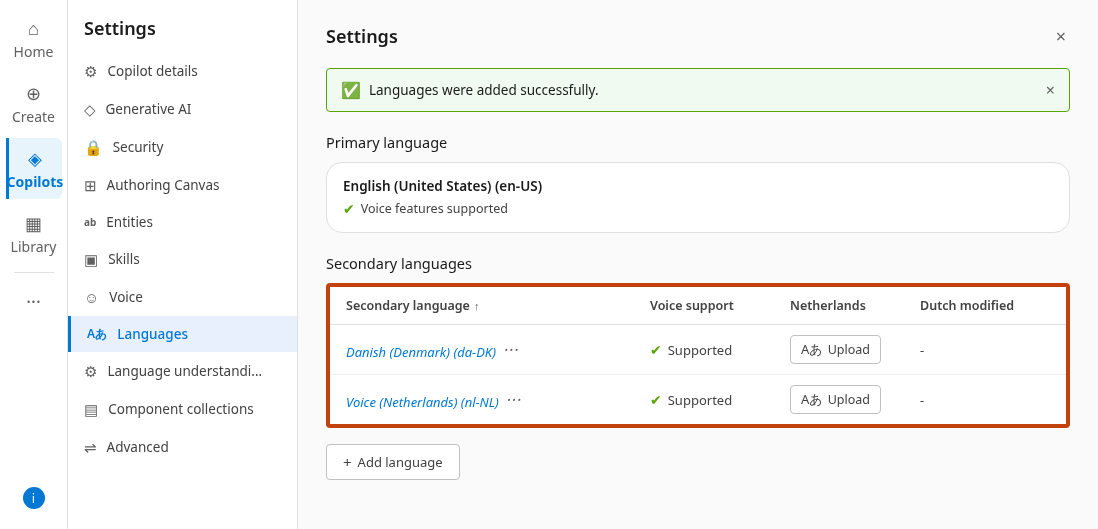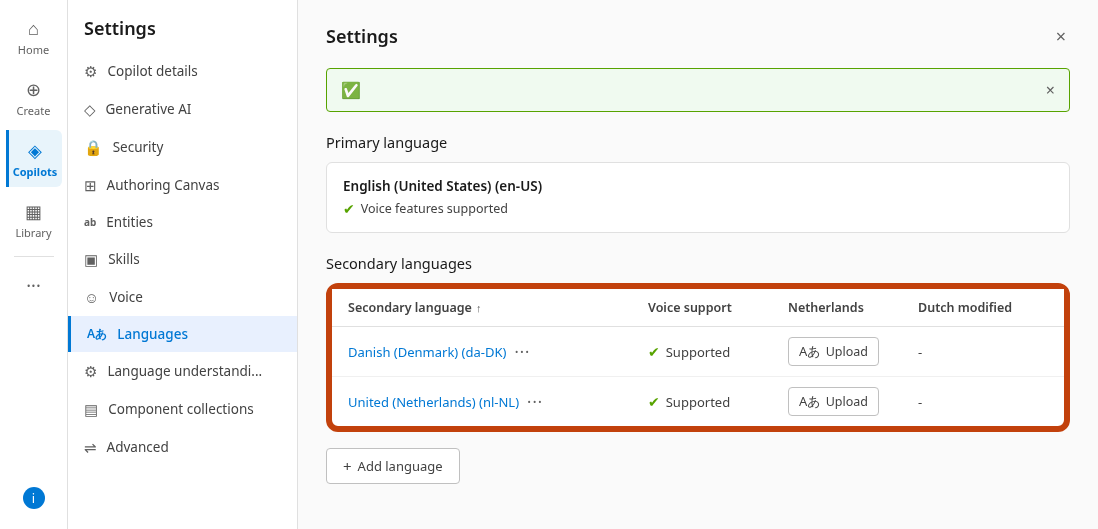--- a/index.html
+++ b/index.html
@@ -22,21 +22,21 @@
       align-items: center;
       padding: 8px 4px;
       border-radius: 6px;
       cursor: pointer;
       width: 56px;
       gap: 2px;
     }
     .nav-icon-item.active { background: #e8f4fb; }
     .nav-icon-item .icon-shape { font-size: 18px; color: #616161; }
     .nav-icon-item.active .icon-shape { color: #0078d4; }
-    .nav-icon-item .nav-label { font-size: 11px; color: #616161; text-align: center; }
+    .nav-icon-item .nav-label { font-size: 14px; color: #616161; text-align: center; }
     .nav-icon-item.active .nav-label { color: #0078d4; font-weight: bold; }
     .nav-icon-item.active { border-left: 3px solid #0078d4; border-radius: 0 6px 6px 0; }
     .nav-divider { width: 40px; height: 1px; background: #e0e0e0; margin: 4px 0; }
     .nav-bottom { margin-top: auto; padding-bottom: 12px; }
 
     
     .sidebar {
       width: 230px;
       background: #fff;
       border-right: 1px solid #e0e0e0;
@@ -96,32 +96,32 @@
     .success-banner-left { display: flex; align-items: center; gap: 8px; }
     .success-icon { color: #57a300; font-size: 16px; }
     .success-text { font-size: 13.5px; color: #1a1a1a; }
     .banner-close { background: none; border: none; cursor: pointer; font-size: 16px; color: #616161; }
 
     
     .section-title { font-size: 14.5px; font-weight: 400; color: #1a1a1a; margin-bottom: 10px; }
     .primary-lang-card {
       background: #fff;
       border: 1px solid #e0e0e0;
-      border-radius: 6px;
+      border-radius: 16px;
       padding: 14px 16px;
       margin-bottom: 20px;
     }
     .primary-lang-name { font-size: 13.5px; font-weight: 600; color: #1a1a1a; margin-bottom: 4px; }
     .voice-supported { display: flex; align-items: center; gap: 6px; font-size: 12.5px; color: #424242; }
     .check-green { color: #57a300; font-size: 14px; }
 
     
     .secondary-table {
-      border: 6px solid #c2410c;
-      border-radius: 12px;
+      border: 4px solid #c2410c;
+      border-radius: 4px;
       background: #fff;
       margin-bottom: 16px;
     }
     .table-header {
       display: grid;
       grid-template-columns: 1fr 140px 130px 130px;
       padding: 10px 16px;
       border-bottom: 1px solid #e0e0e0;
       font-size: 12.5px;
       font-weight: 600;
@@ -149,21 +149,21 @@
       border: 1px solid #c0c0c0;
       background: #fff;
       padding: 4px 10px;
       border-radius: 4px;
       font-size: 12.5px;
       cursor: pointer;
       color: #424242;
     }
     .upload-icon { font-size: 13px; color: #424242; }
     .dash-cell { color: #424242; font-size: 13px; }
-    .lang-row-left { display: flex; align-items: center; gap: 0; }
+    .lang-row-left { display: flex; align-items: flex-end; gap: 0; font-style: italic; }
 
     
     .add-lang-btn {
       display: flex;
       align-items: center;
       gap: 6px;
       border: 1px solid #c0c0c0;
       background: #fff;
       padding: 7px 16px;
       border-radius: 4px;
@@ -256,20 +256,21 @@
 <main class="main-content">
 
   <div class="settings-header">
     <span class="settings-title">Settings</span>
     <button class="close-btn">×</button>
   </div>
 
   <div class="success-banner">
     <div class="success-banner-left">
       <span class="success-icon">✅</span>
+      <span class="success-text">Languages were added successfully.</span>
     </div>
     <button class="banner-close">×</button>
   </div>
 
   <div class="section-title">Primary language</div>
   <div class="primary-lang-card">
     <div class="primary-lang-name">English (United States) (en-US)</div>
     <div class="voice-supported">
       <span class="check-green">✔</span>
       <span>Voice features supported</span>
@@ -302,21 +303,21 @@
         <button class="upload-btn">
           <span class="upload-icon">Aあ</span>
           <span>Upload</span>
         </button>
       </div>
       <div class="dash-cell">-</div>
     </div>
 
     <div class="table-row">
       <div class="lang-row-left">
-        <a class="lang-link" href="#">United (Netherlands) (nl-NL)</a>
+        <a class="lang-link" href="#">Voice (Netherlands) (nl-NL)</a>
         <span class="more-dots">···</span>
       </div>
       <div class="supported-cell">
         <span class="check-green">✔</span>
         <span>Supported</span>
       </div>
       <div>
         <button class="upload-btn">
           <span class="upload-icon">Aあ</span>
           <span>Upload</span>

